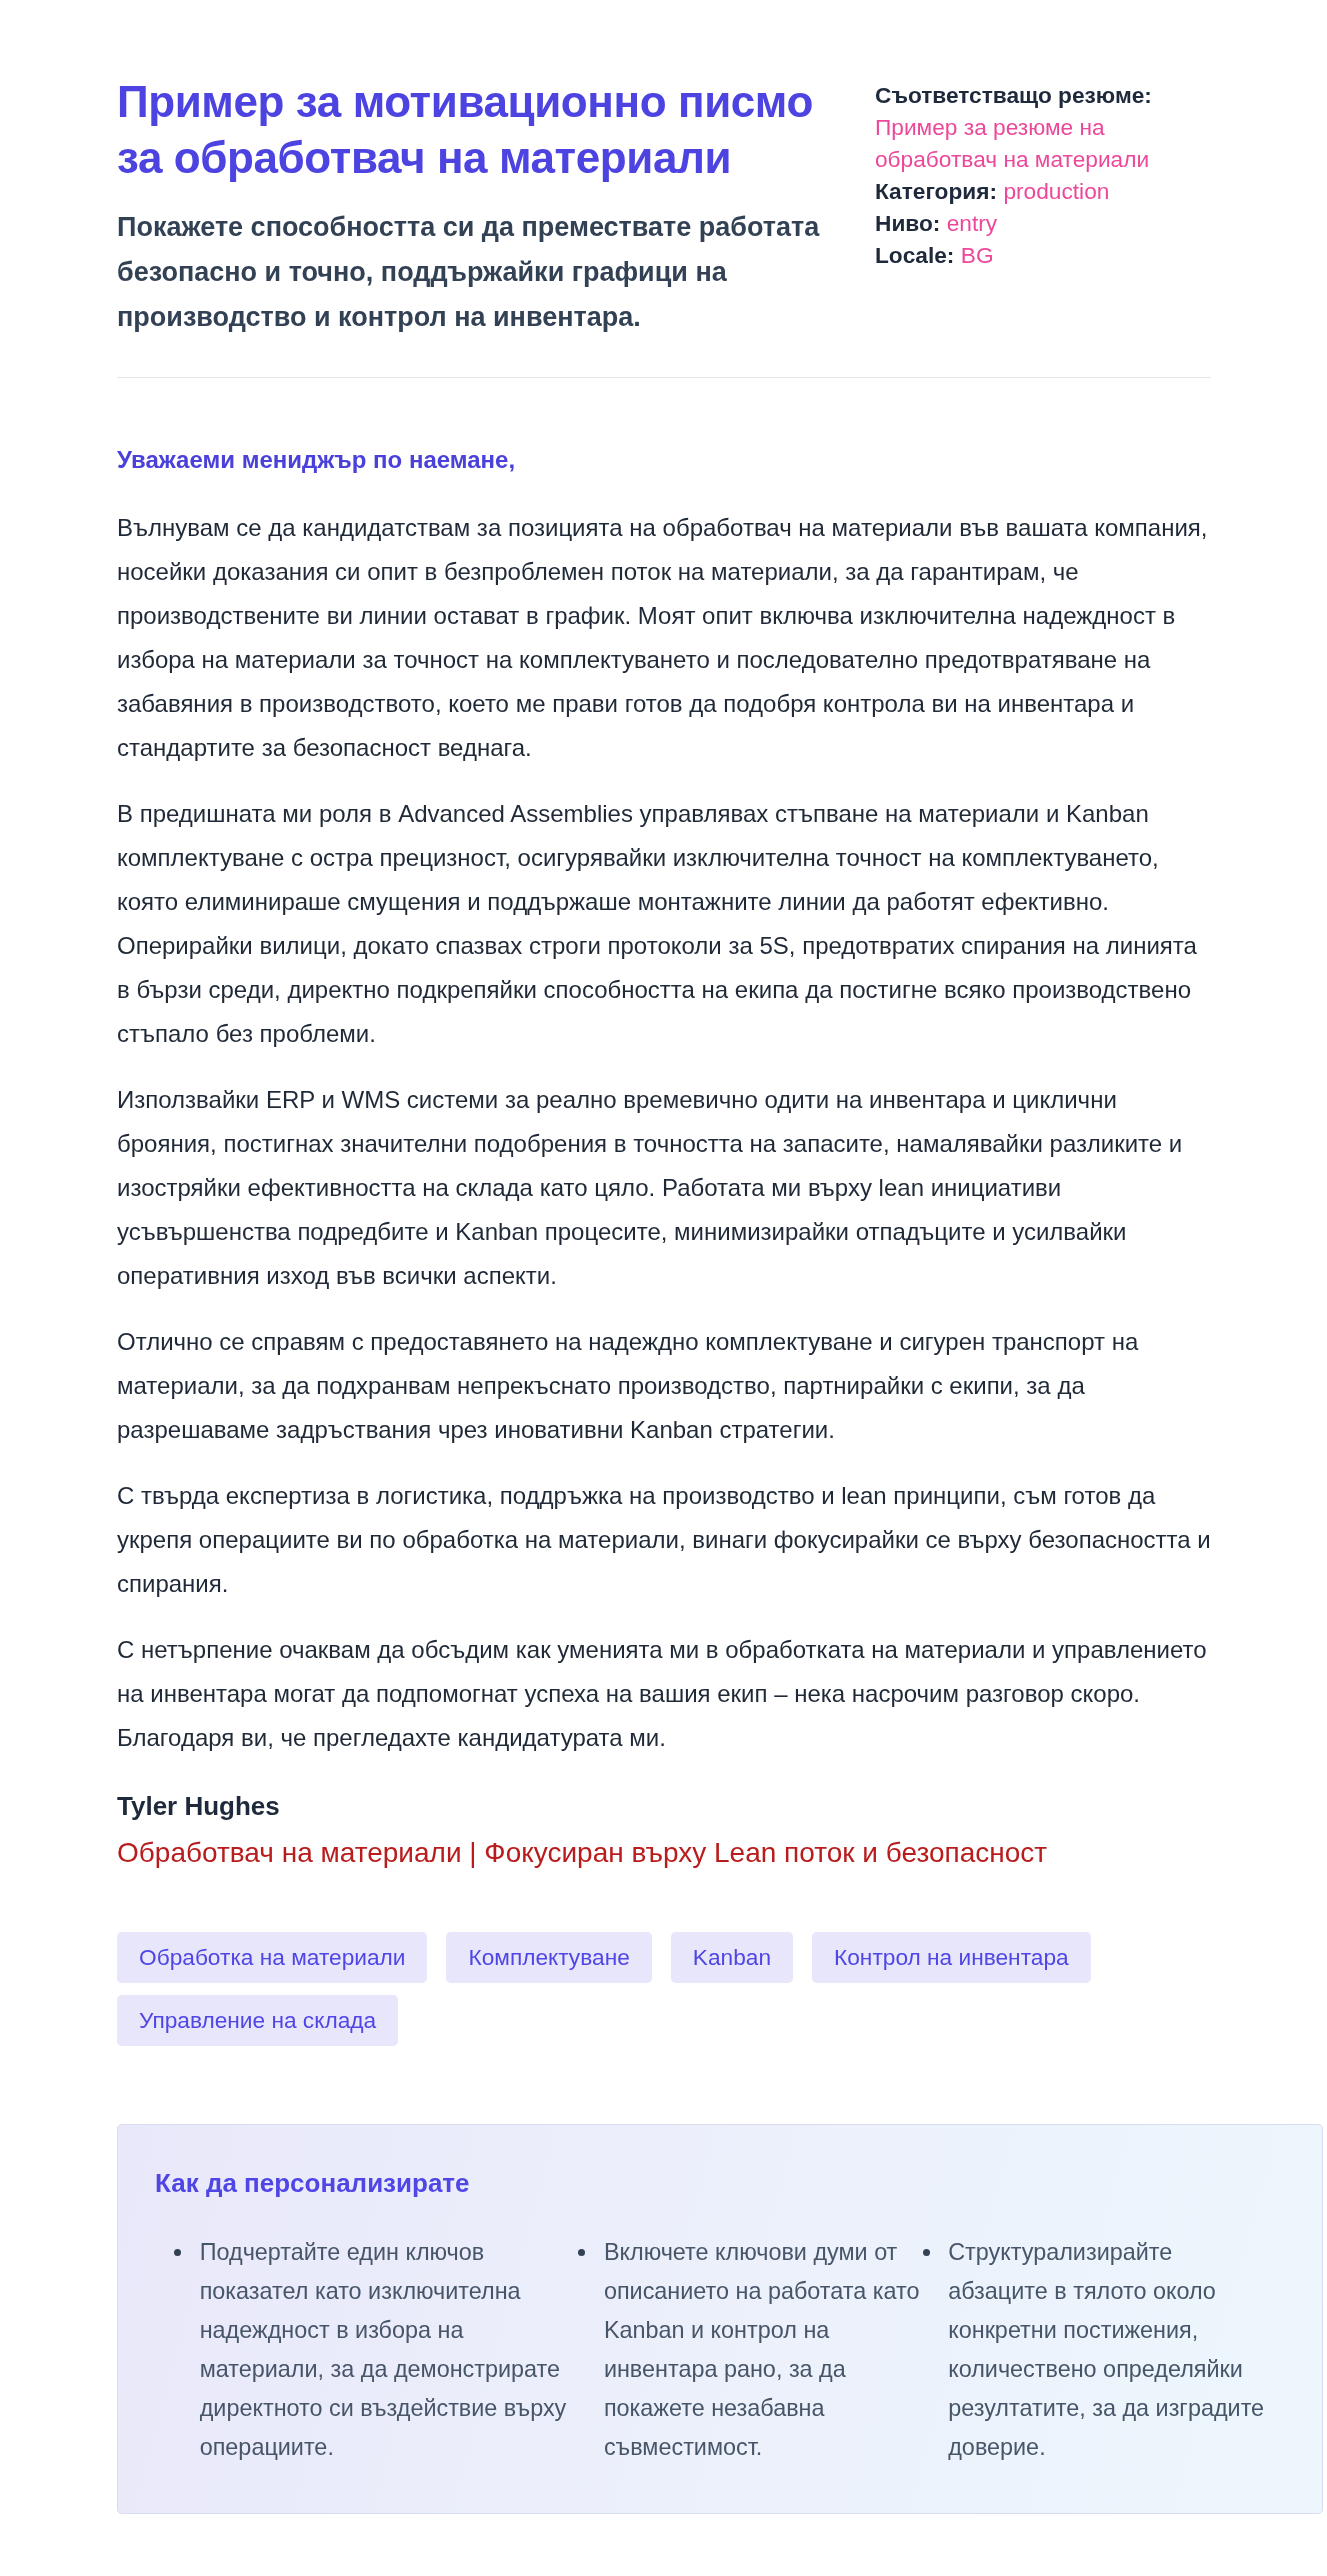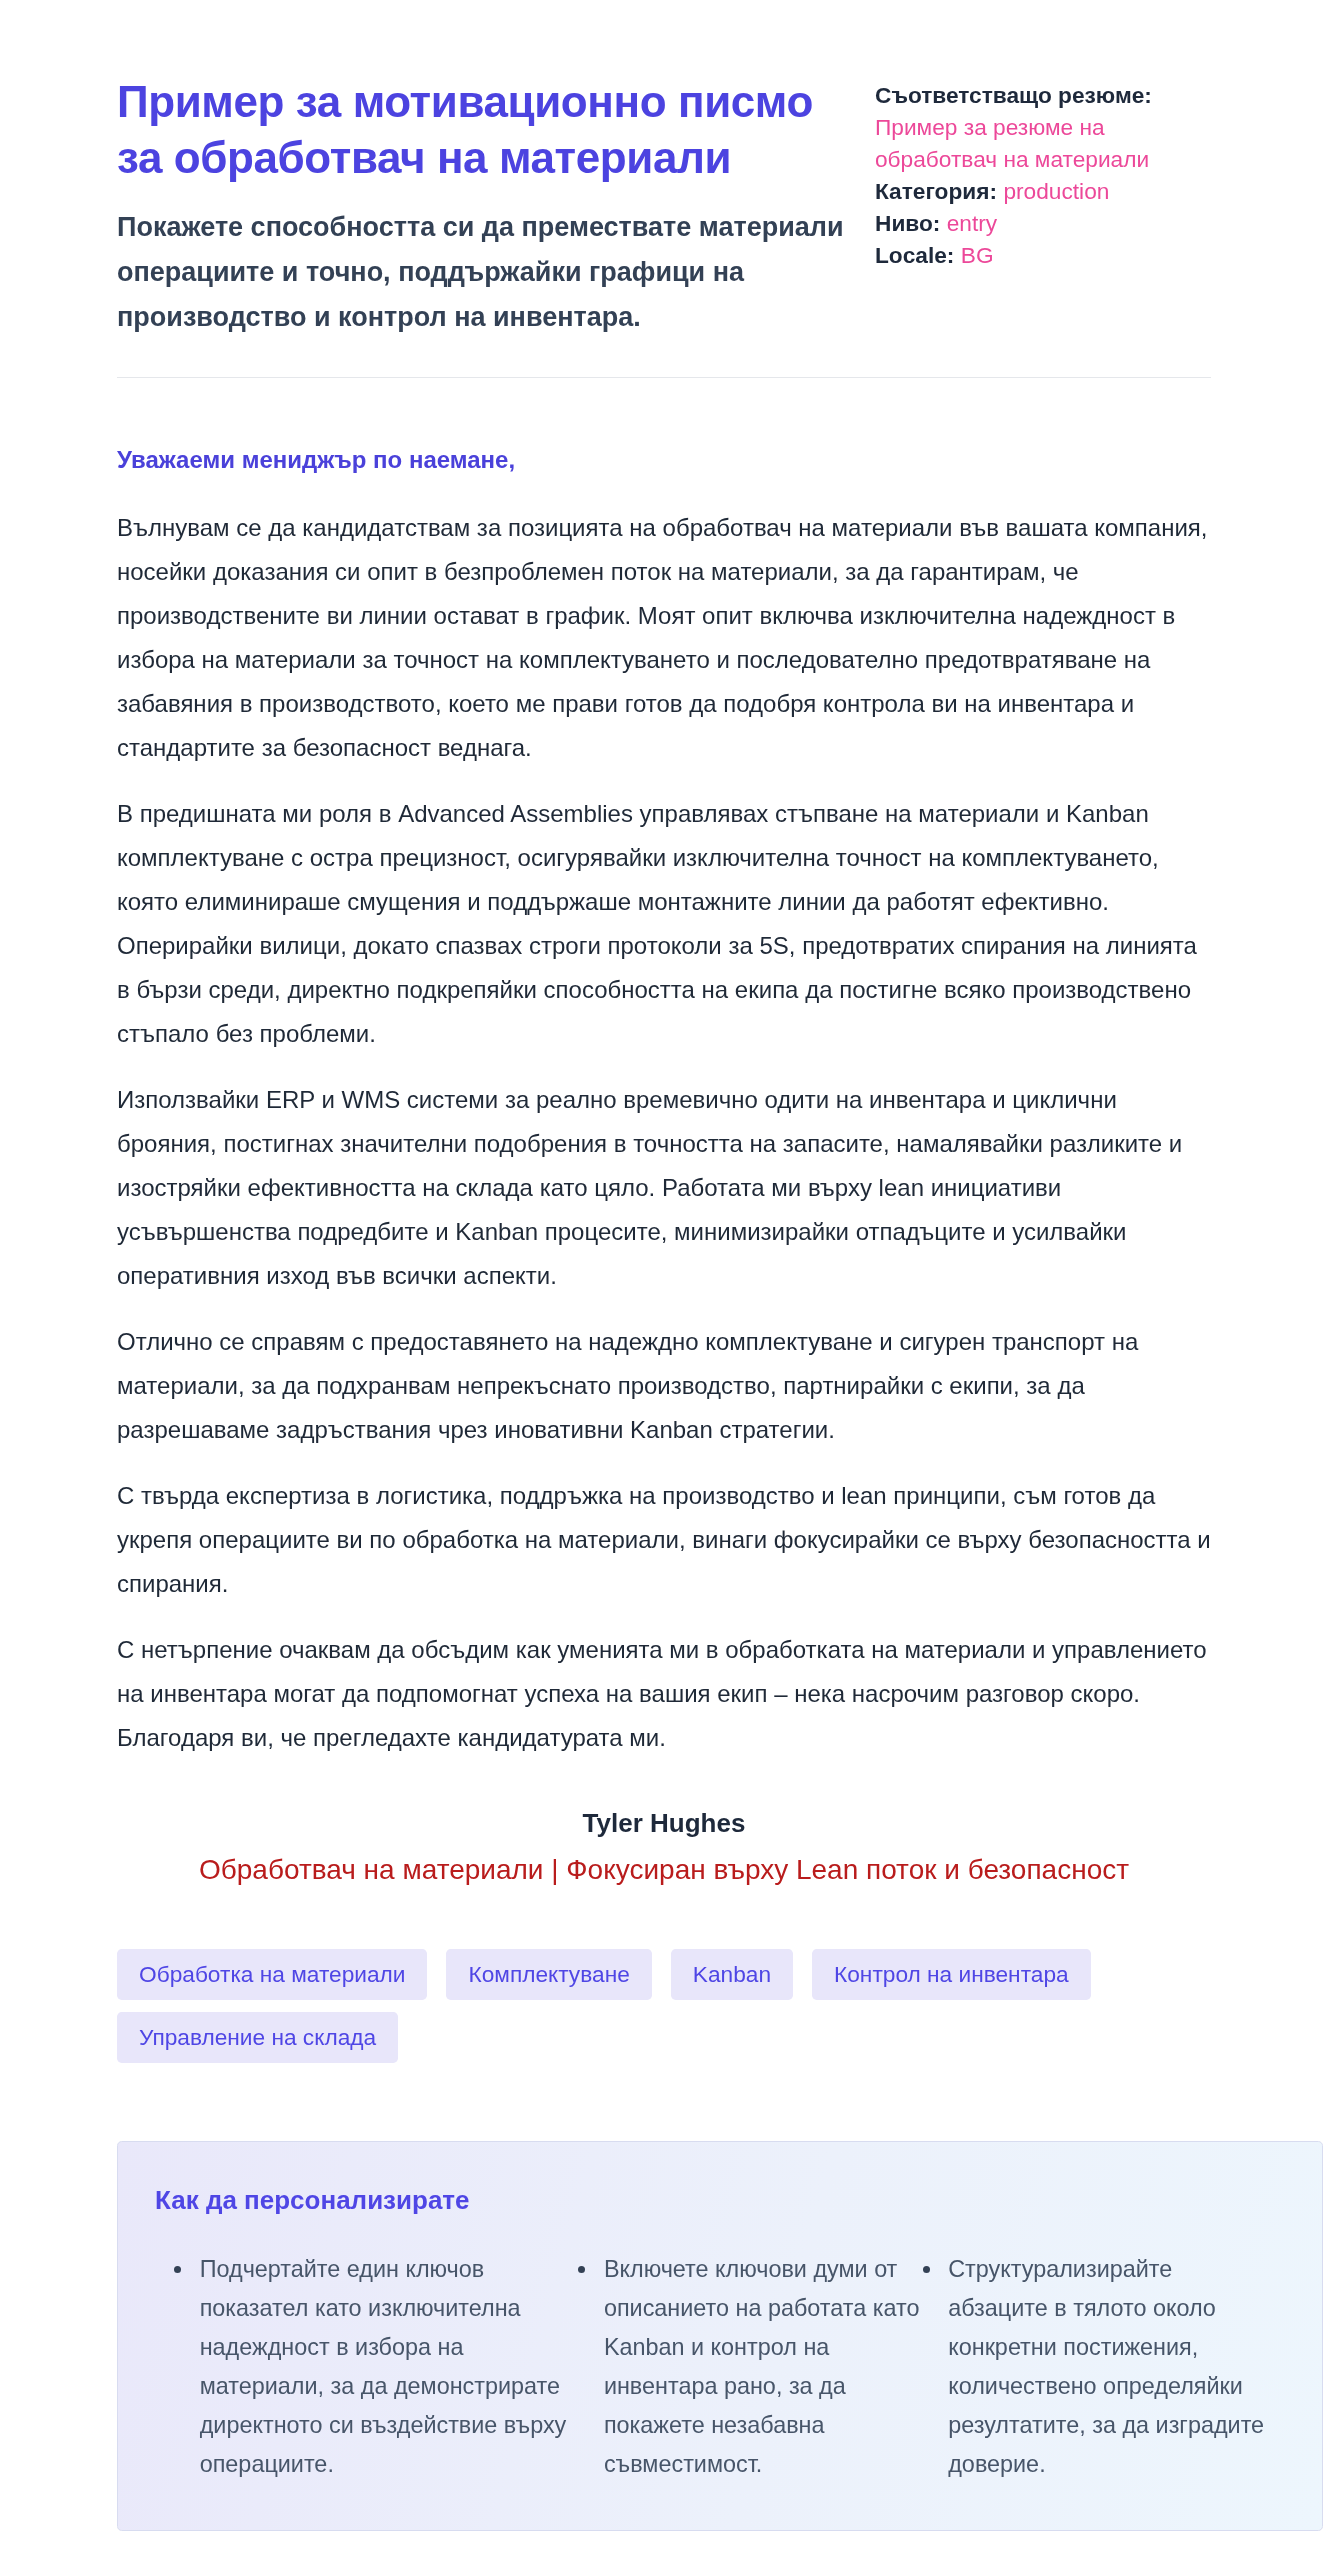--- a/index.html
+++ b/index.html
@@ -45,21 +45,21 @@
   .greeting {
     margin: 0 0 31px 0;
     font-size: 24px; line-height: 31px; font-weight: 700;
     color: #4a41da;
   }
   .para {
     margin: 0 0 22px 0;
     font-size: 24px; line-height: 44px; font-weight: 400;
     color: #1f2937;
   }
-  .signature { margin-top: 48px; text-align: center; }
+  .signature { margin-top: 31px; }
   .sig-name {
     margin: 0 0 14px 0;
     font-size: 26px; line-height: 31px; font-weight: 700; color: #1e293b;
   }
   .sig-role {
     margin: 0;
     font-size: 28px; line-height: 34px; font-weight: 400; color: #b91c1c;
   }
 
   
@@ -102,21 +102,21 @@
   .personalize-list li::marker { color: #334155; font-size: 23.4px; }
 </style>
 </head>
 <body>
 
 <div class="page">
 
   <header class="header">
     <div class="header-left">
       <h1 class="page-title">Пример за мотивационно писмо за обработвач на материали</h1>
-      <p class="page-subtitle">Покажете способността си да премествате материали операциите и точно, поддържайки графици на производство и контрол на инвентара.</p>
+      <p class="page-subtitle">Покажете способността си да премествате работата безопасно и точно, поддържайки графици на производство и контрол на инвентара.</p>
     </div>
     <aside class="meta">
       <div class="meta-label">Съответстващо резюме:</div>
       <div class="meta-value">Пример за резюме на обработвач на материали</div>
       <div class="meta-row">
         <span class="meta-label">Категория:</span><span class="meta-value">production</span>
       </div>
       <div class="meta-row">
         <span class="meta-label">Ниво:</span><span class="meta-value">entry</span>
       </div>

